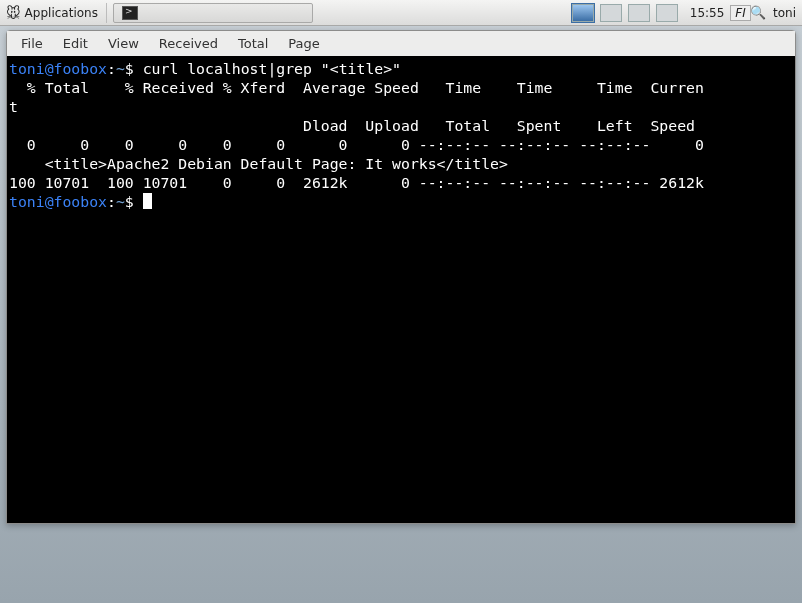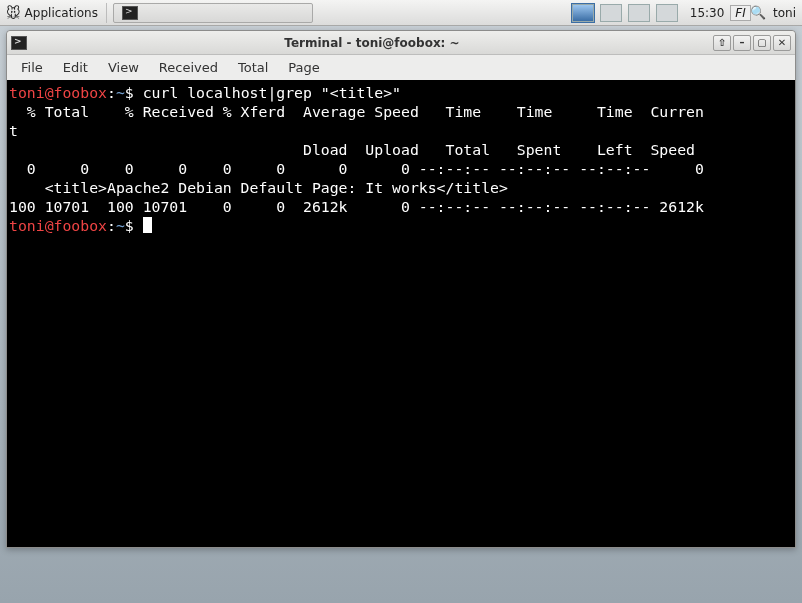--- a/index.html
+++ b/index.html
@@ -77,21 +77,21 @@
   }
   .menubar span { padding:2px 8px; border-radius:2px;}
   .terminal {
     background:#000; color:#fff;
     font-family:"DejaVu Sans Mono","Liberation Mono",monospace;
     font-size:14.8px; line-height:19px;
     padding:2px 2px 2px 2px;
     height:466px; overflow:hidden;
     white-space:pre;
   }
-  .g{color:#ef4444;text-align:right;} .b{color:#729fcf;} .w{color:#fff;}
+  .g{color:#3b82f6;text-align:right;} .b{color:#729fcf;} .w{color:#fff;}
   .cursor{ display:inline-block; width:9px; height:16px; background:#fff; vertical-align:-2px;}
 </style>
 </head>
 <body>
 
 <div class="panel">
   <div class="launcher">
     <span class="mouse-icon">🐭</span>
     <span>Applications</span>
   </div>
@@ -99,35 +99,27 @@
   <div class="task">
     <span class="term-icon-mini"></span>
   </div>
   <div class="spacer"></div>
   <div class="tray">
     <div class="box active"></div>
     <div class="box"></div>
     <div class="box"></div>
     <div class="box"></div>
   </div>
-  <div class="clock">15:30</div>
+  <div class="clock">15:55</div>
   <div class="lang">FI</div>
   <span class="mag">🔍</span>
   <div class="user">toni</div>
 </div>
 
 <div class="window">
-  <div class="titlebar">
-    <span class="term-icon-mini t-icon"></span>
-    <div class="title">Terminal - toni@foobox: ~</div>
-    <div class="win-btn">⇧</div>
-    <div class="win-btn">–</div>
-    <div class="win-btn">▢</div>
-    <div class="win-btn">✕</div>
-  </div>
   <div class="menubar">
     <span>File</span>
     <span>Edit</span>
     <span>View</span>
     <span>Received</span>
     <span>Total</span>
     <span>Page</span>
   </div>
   <div class="terminal"><span class="g">toni@foobox</span><span class="w">:</span><span class="b">~</span><span class="w">$ </span><span class="w">curl localhost|grep "&lt;title&gt;"</span>
 <span class="w">  % Total    % Received % Xferd  Average Speed   Time    Time     Time  Curren</span>

